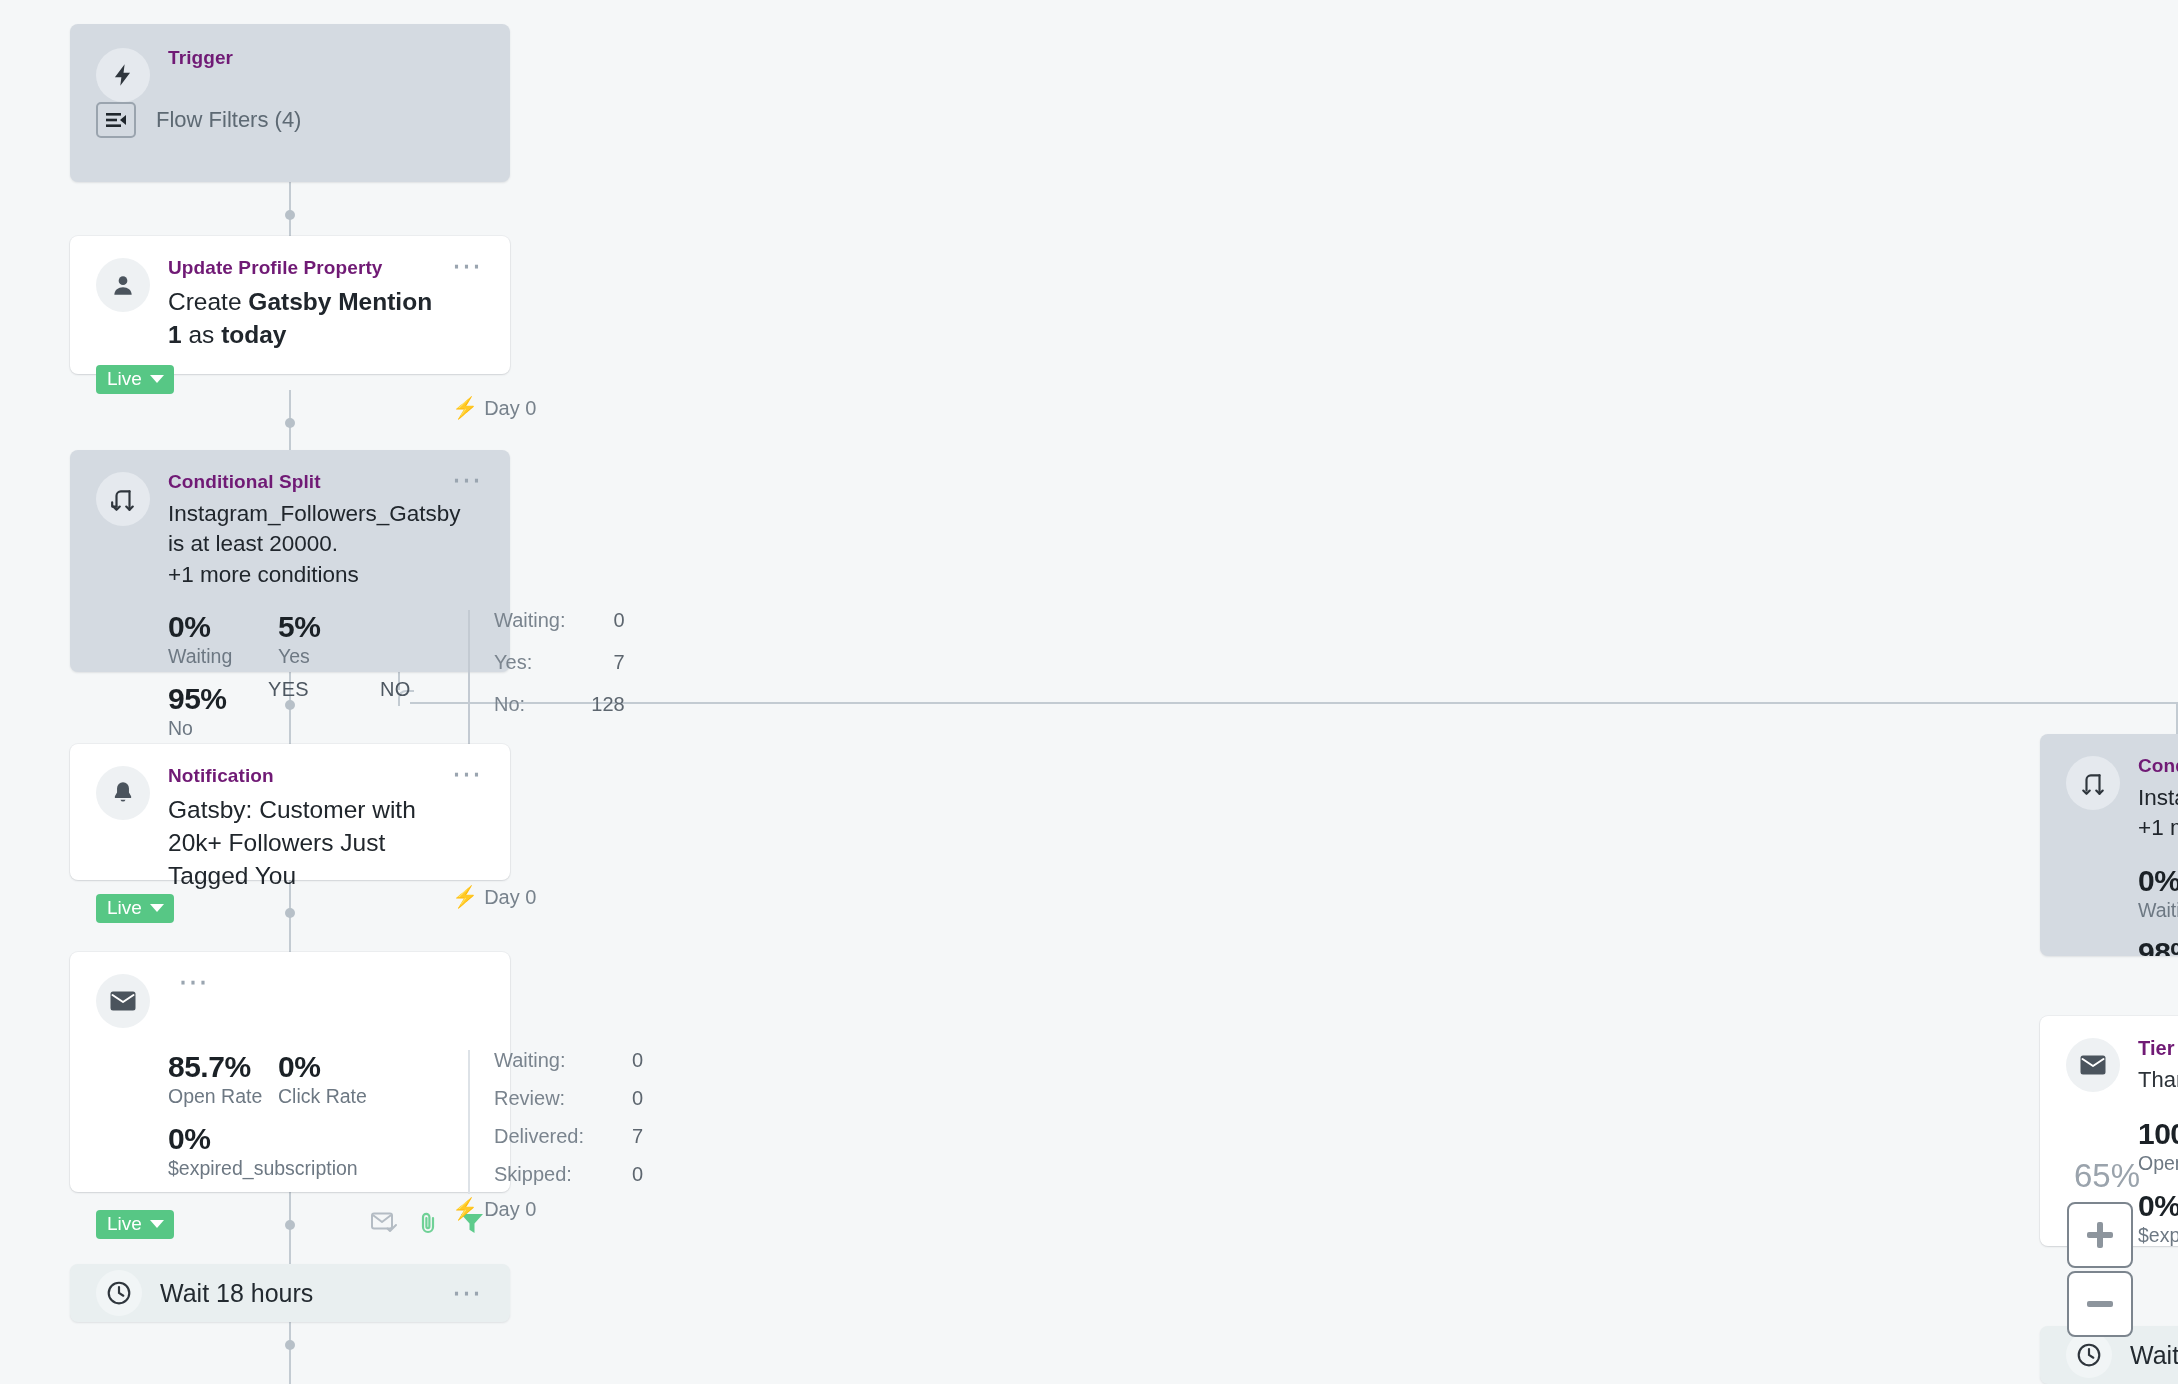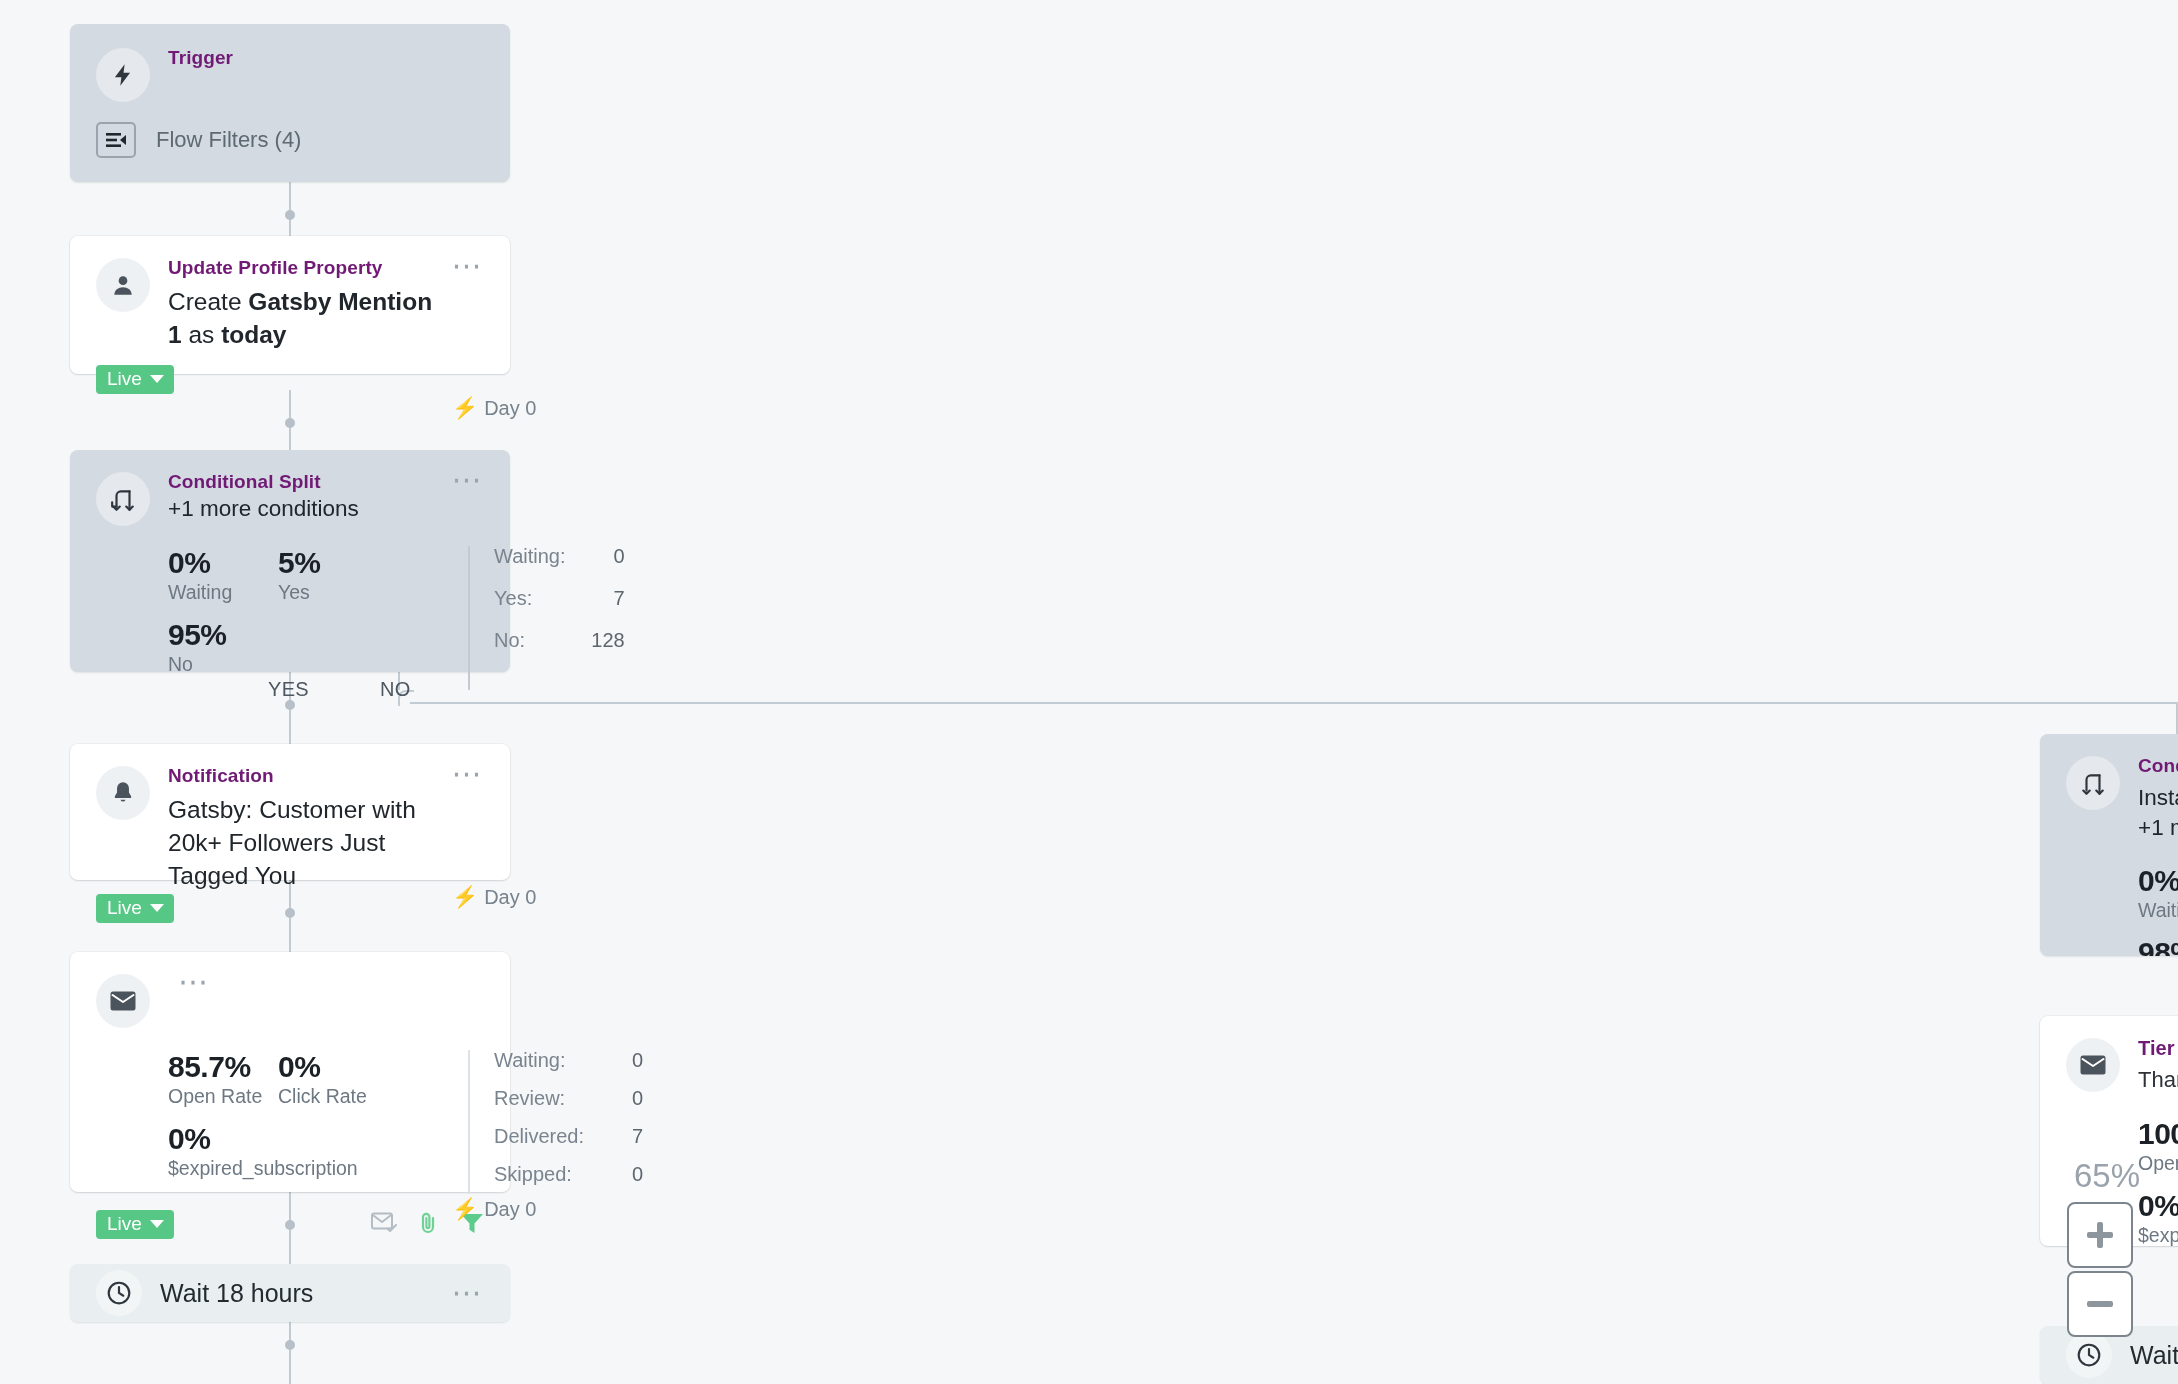--- a/index.html
+++ b/index.html
@@ -204,21 +204,20 @@
     display: flex;
     align-items: center;
     gap: 20px;
   }
 
   
   .flow-filters {
     display: flex;
     align-items: center;
     padding: 0 26px 6px 26px;
-    margin-top: 20px;
   }
   .ff-btn {
     width: 36px; height: 32px;
     border: 2px solid #9aa4ae;
     border-radius: 5px;
     display: flex;
     align-items: center;
     justify-content: center;
     background: transparent;
     cursor: pointer;
@@ -391,20 +390,21 @@
           <svg width="26" height="26" viewBox="0 0 24 24" fill="none" stroke="#2f363d" stroke-width="2" stroke-linecap="round" stroke-linejoin="round">
             <path d="M6 19V9a4 4 0 0 1 4-4h8"></path>
             <polyline points="6,15 6,19 10,19" transform="translate(-4,0)"></polyline>
             <path d="M3 19l3 3 3-3"></path>
             <path d="M15 19l3 3 3-3"></path>
             <path d="M18 5v17"></path>
           </svg>
         </div>
         <div class="head-text">
           <div class="kicker">Conditional Split</div>
+          <div class="headline" style="font-size:22.5px;">Instagram_Followers_Gatsby is at least 20000.</div>
           <div class="headline" style="font-size:22.5px; margin-top:0;">+1 more conditions</div>
         </div>
         <div class="dots">⋯</div>
       </div>
 
       <div class="stats" style="margin-top:20px; padding-left:72px;">
         <div class="stats-left">
           <div class="stat">
             <div class="val">0%</div>
             <div class="lbl">Waiting</div>

